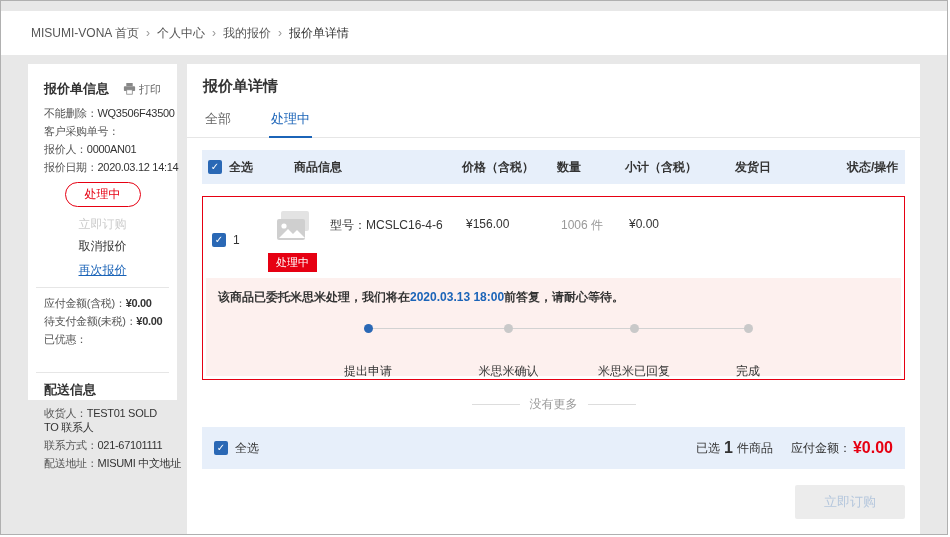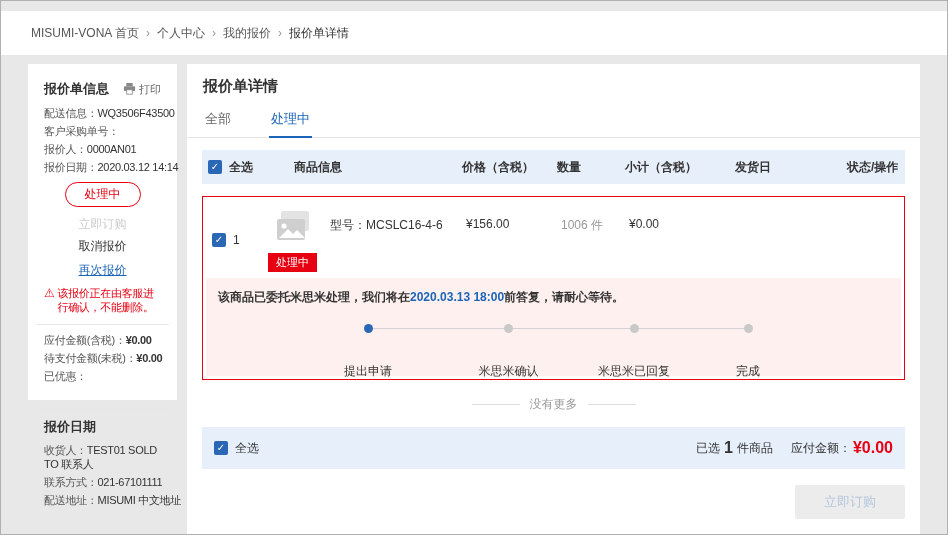--- a/index.html
+++ b/index.html
@@ -112,65 +112,61 @@
           <svg width="13" height="12" viewBox="0 0 16 15">
             <rect x="4" y="0" width="8" height="4" fill="#888"></rect>
             <rect x="1" y="4" width="14" height="6" rx="1" fill="#888"></rect>
             <rect x="4.5" y="8.5" width="7" height="5.5" fill="#fff" stroke="#888"></rect>
           </svg>
           <span>打印</span>
         </span>
       </div>
 
       <div class="frow">
-        <span>配送信息：</span>
+        <span>不能删除：</span>
         <span class="fval">WQ3506F43500</span>
       </div>
       <div class="frow">
         <span>客户采购单号：</span>
         <span class="fval"></span>
       </div>
       <div class="frow">
         <span>报价人：</span>
         <span class="fval">0000AN01</span>
       </div>
       <div class="frow">
         <span>报价日期：</span>
         <span class="fval">2020.03.12 14:14</span>
       </div>
 
       <button class="status-pill">处理中</button>
       <button class="side-order-btn">立即订购</button>
       <div class="side-link">取消报价</div>
       <div class="side-link blue">再次报价</div>
 
-      <div class="side-warning">
-        <span class="warn-icon"></span>
-        <span>该报价正在由客服进行确认，不能删除。</span>
-      </div>
 
       <div class="divider"></div>
 
       <div class="frow">
         <span>应付金额(含税)：</span>
         <span class="fval bold">¥0.00</span>
       </div>
       <div class="frow">
         <span>待支付金额(未税)：</span>
         <span class="fval bold">¥0.00</span>
       </div>
       <div class="frow">
         <span>已优惠：</span>
         <span class="fval"></span>
       </div>
 
       <div class="sec-gap"></div>
       <div class="divider"></div>
 
-      <div class="section-title">报价日期</div>
+      <div class="section-title">配送信息</div>
       <div class="frow wrap">
         <span><span>收货人：</span><span class="fval">TEST01 SOLD TO 联系人</span></span>
       </div>
       <div class="frow">
         <span>联系方式：</span>
         <span class="fval">021-67101111</span>
       </div>
       <div class="frow">
         <span>配送地址：</span>
         <span class="fval">MISUMI 中文地址</span>

